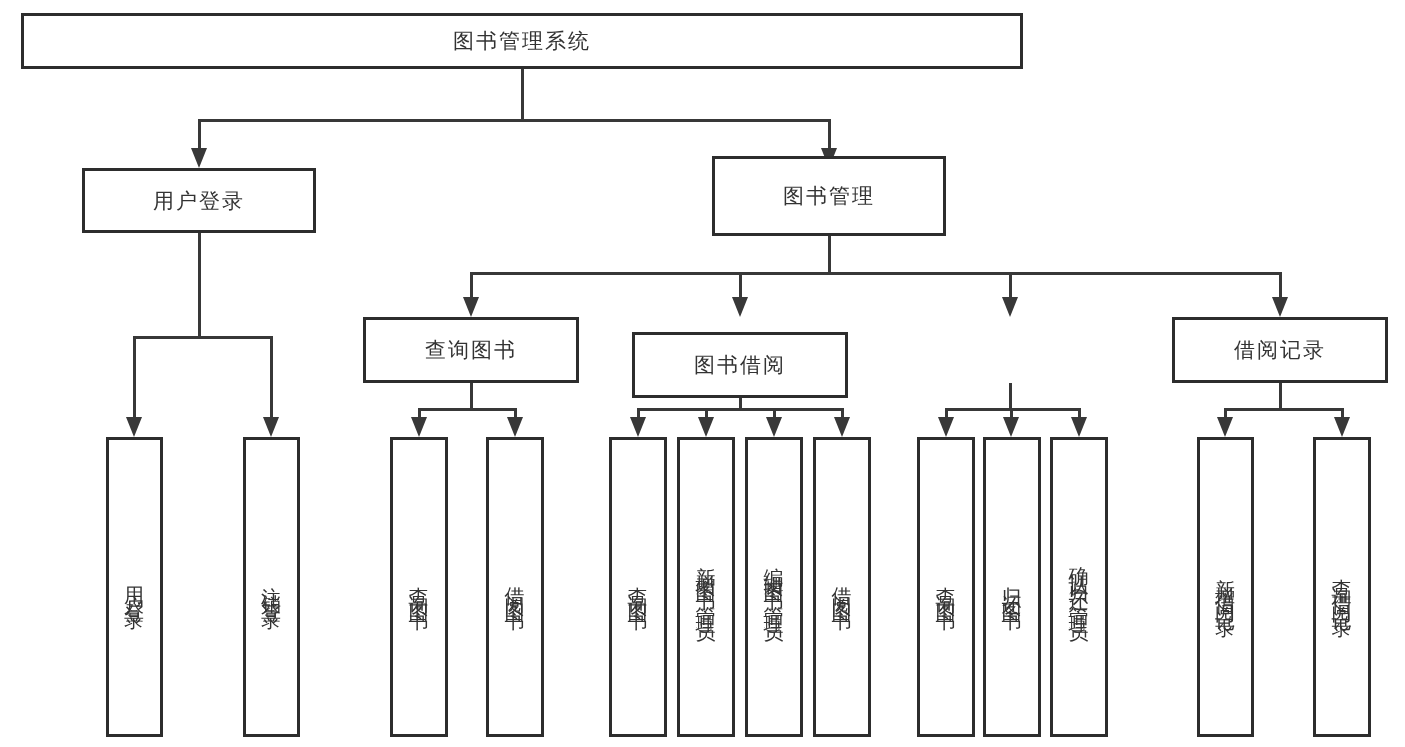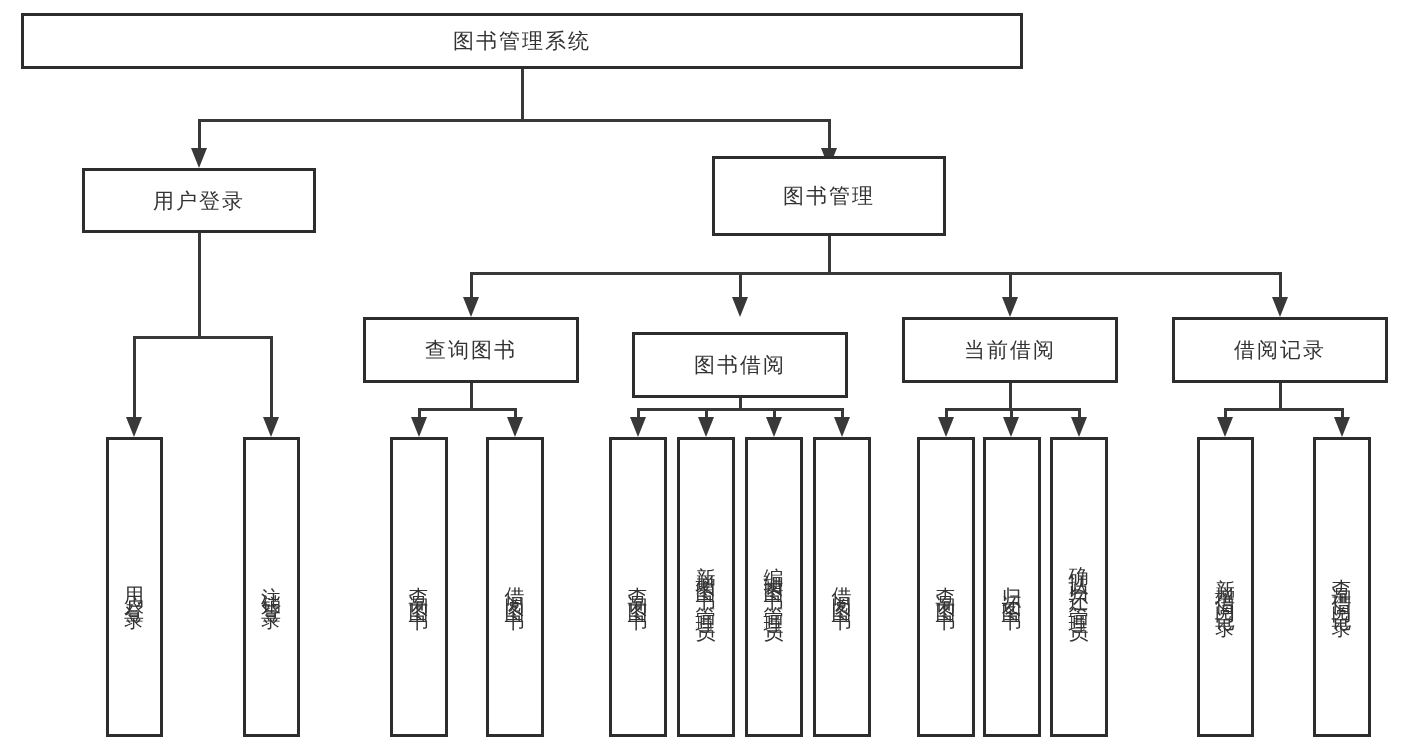--- a/index.html
+++ b/index.html
@@ -104,23 +104,20 @@
   <div class="box" style="left:712px;top:156px;width:234px;height:80px">
     <span>图书管理</span>
   </div>
 
   <div class="box" style="left:363px;top:317px;width:216px;height:66px">
     <span>查询图书</span>
   </div>
   <div class="box" style="left:632px;top:332px;width:216px;height:66px">
     <span>图书借阅</span>
   </div>
-  <div class="box" style="left:902px;top:317px;width:216px;height:66px">
-    <span>当前借阅</span>
-  </div>
   <div class="box" style="left:1172px;top:317px;width:216px;height:66px">
     <span>借阅记录</span>
   </div>
 
   <div class="box vbox" style="left:106px;top:437px;width:57px;height:300px">
     <span class="vtxt">用户登录</span>
   </div>
   <div class="box vbox" style="left:243px;top:437px;width:57px;height:300px">
     <span class="vtxt">注销登录</span>
   </div>

